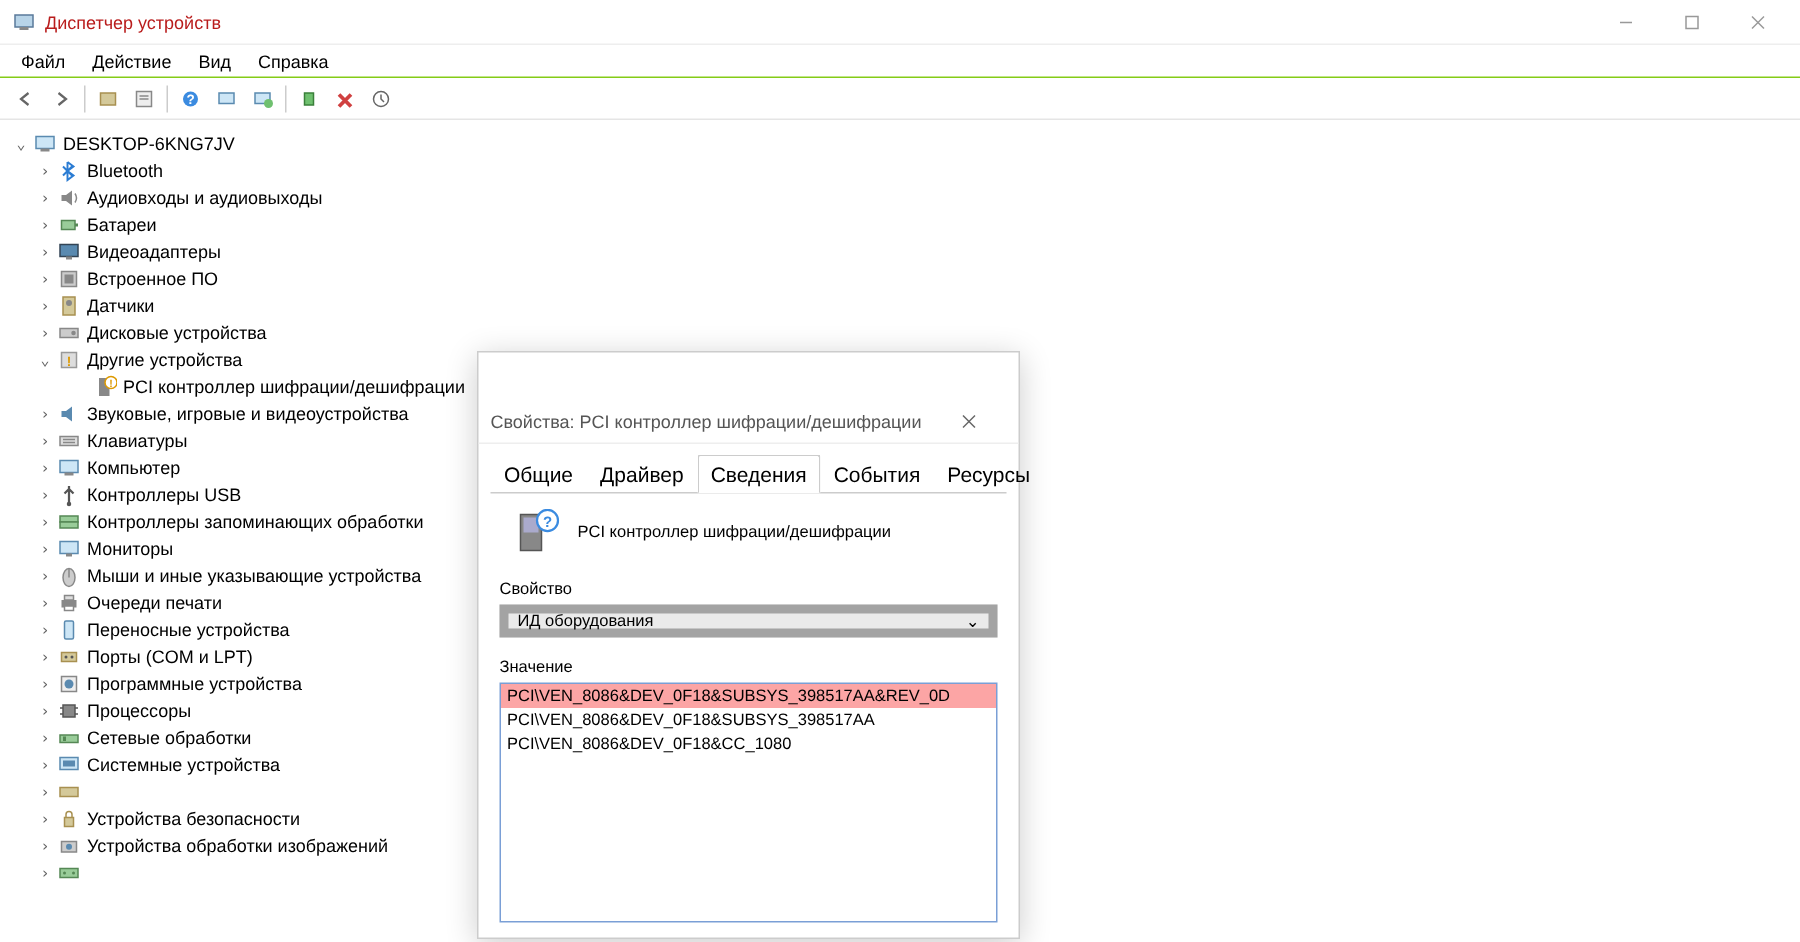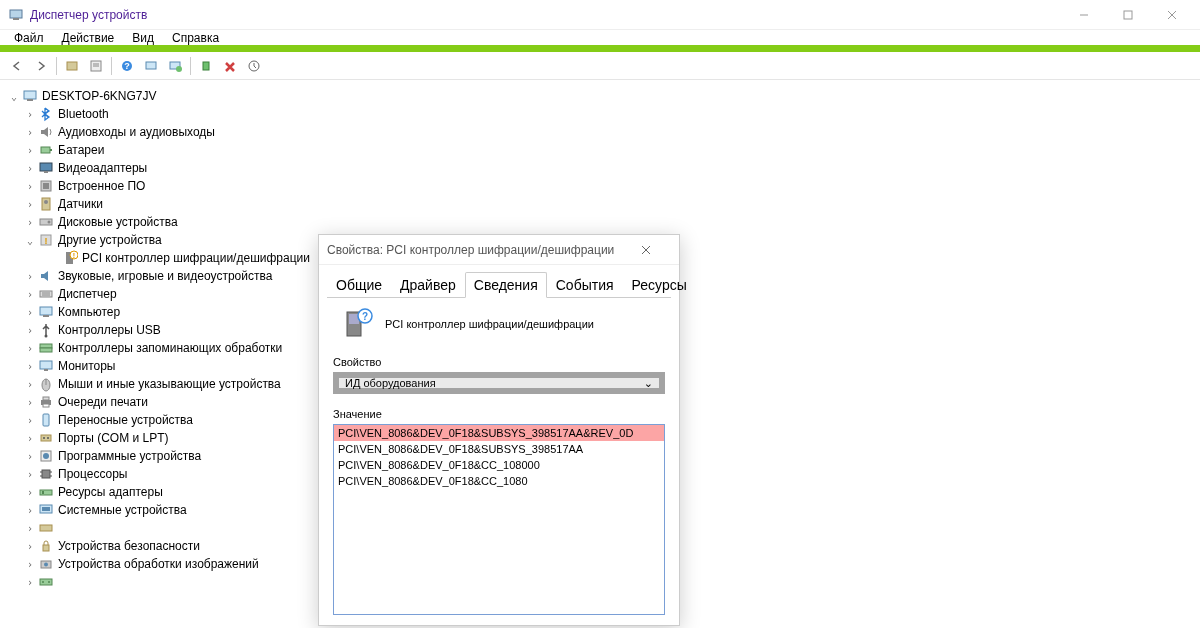--- a/index.html
+++ b/index.html
@@ -11,38 +11,38 @@
     width: 1200px;
     height: 628px;
     overflow: hidden;
     position: relative;
   }
   .titlebar {
     height: 30px;
     display: flex;
     align-items: center;
     padding: 0 8px;
-    color: #4c1d95;
+    color: #b91c1c;
     justify-content: space-between;
     border-bottom: 1px solid #eee;
   }
   .titlebar-left { display:flex; align-items:center; gap:6px;}
   .titlebar-icon {
     width:16px; height:16px;
     display:inline-block;
   }
   .win-controls { display:flex; gap:4px; }
   .win-btn { width:40px; height:28px; display:flex; align-items:center; justify-content:center; color:#999;}
   .menubar {
     height: 22px;
     display: flex;
     align-items: center;
     padding: 0 6px;
     gap: 2px;
-    border-bottom: 7px solid #84cc16;
+    border-bottom: 1px solid #84cc16;
   }
   .menu-item { padding: 2px 8px; }
   .toolbar {
     height: 28px;
     display:flex;
     align-items:center;
     padding: 2px 6px;
     gap:2px;
     border-bottom: 1px solid #e5e5e5;
   }
@@ -101,20 +101,21 @@
   }
   .dialog-title {
     height:30px;
     display:flex;
     align-items:center;
     justify-content:space-between;
     padding:0 8px;
     color:#555;
     font-size:12px;
     border-bottom:1px solid #eee;
+    margin-top:31px;
   }
   .dialog-close { width:30px; text-align:center; color:#555;}
   .dialog-tabs {
     display:flex;
     padding: 6px 8px 0 8px;
     gap:0;
     font-size:14px;
   }
   .tab {
     padding:4px 8px;
@@ -383,21 +384,21 @@
       </div>
       <div class="tree-node indent-1">
         <span class="expander">›</span>
         <span class="node-icon">
           <svg width="16" height="16">
             <rect x="2" y="5" width="12" height="6" fill="#ddd" stroke="#888"></rect>
             <line x1="4" y1="7" x2="12" y2="7" stroke="#888"></line>
             <line x1="4" y1="9" x2="12" y2="9" stroke="#888"></line>
           </svg>
         </span>
-        <span class="tree-label">Диспетчер</span>
+        <span class="tree-label">Клавиатуры</span>
       </div>
       <div class="tree-node indent-1">
         <span class="expander">›</span>
         <span class="node-icon">
           <svg width="16" height="16">
             <rect x="2" y="3" width="12" height="8" fill="#cde6f6" stroke="#5a8ab0"></rect>
             <rect x="5" y="11" width="6" height="2" fill="#888"></rect>
           </svg>
         </span>
         <span class="tree-label">Компьютер</span>
@@ -497,21 +498,21 @@
         <span class="tree-label">Процессоры</span>
       </div>
       <div class="tree-node indent-1">
         <span class="expander">›</span>
         <span class="node-icon">
           <svg width="16" height="16">
             <rect x="2" y="6" width="12" height="5" fill="#9c9" stroke="#585"></rect>
             <rect x="4" y="7" width="2" height="3" fill="#585"></rect>
           </svg>
         </span>
-        <span class="tree-label">Ресурсы адаптеры</span>
+        <span class="tree-label">Сетевые обработки</span>
       </div>
       <div class="tree-node indent-1">
         <span class="expander">›</span>
         <span class="node-icon">
           <svg width="16" height="16">
             <rect x="2" y="3" width="12" height="8" fill="#cde6f6" stroke="#5a8ab0"></rect>
             <rect x="4" y="5" width="8" height="4" fill="#5a8ab0"></rect>
           </svg>
         </span>
         <span class="tree-label">Системные устройства</span>
@@ -588,17 +589,16 @@
     </div>
     <div class="field-label">Свойство</div>
     <div class="dropdown">
       <span>ИД оборудования</span>
       <span>⌄</span>
     </div>
     <div class="field-label">Значение</div>
     <div class="listbox" id="value-listbox">
         <div class="listbox-item selected">PCI\VEN_8086&amp;DEV_0F18&amp;SUBSYS_398517AA&amp;REV_0D</div>
         <div class="listbox-item">PCI\VEN_8086&amp;DEV_0F18&amp;SUBSYS_398517AA</div>
-        <div class="listbox-item">PCI\VEN_8086&amp;DEV_0F18&amp;CC_108000</div>
         <div class="listbox-item">PCI\VEN_8086&amp;DEV_0F18&amp;CC_1080</div>
       </div>
   </div>
 </div>
 
 </body></html>

